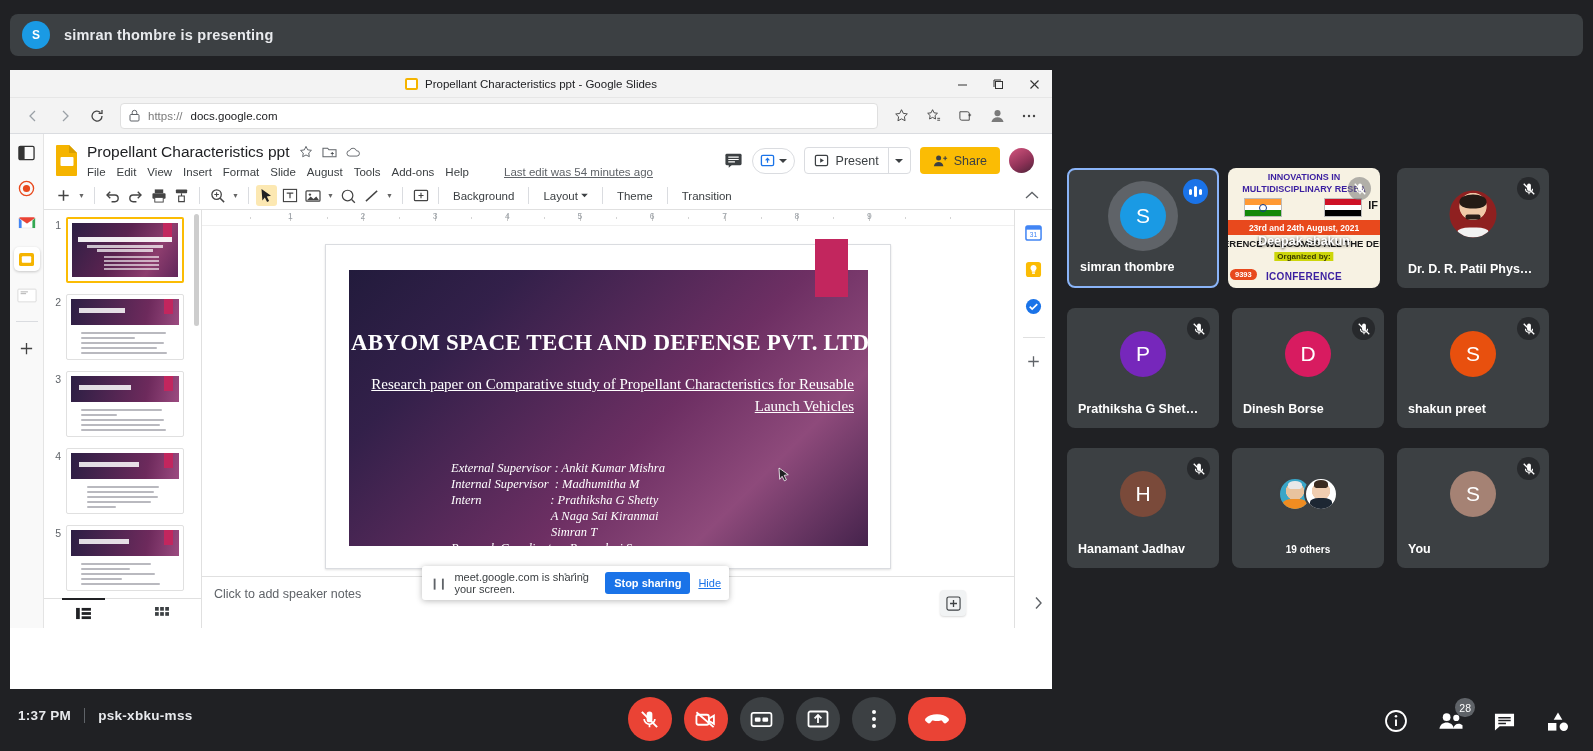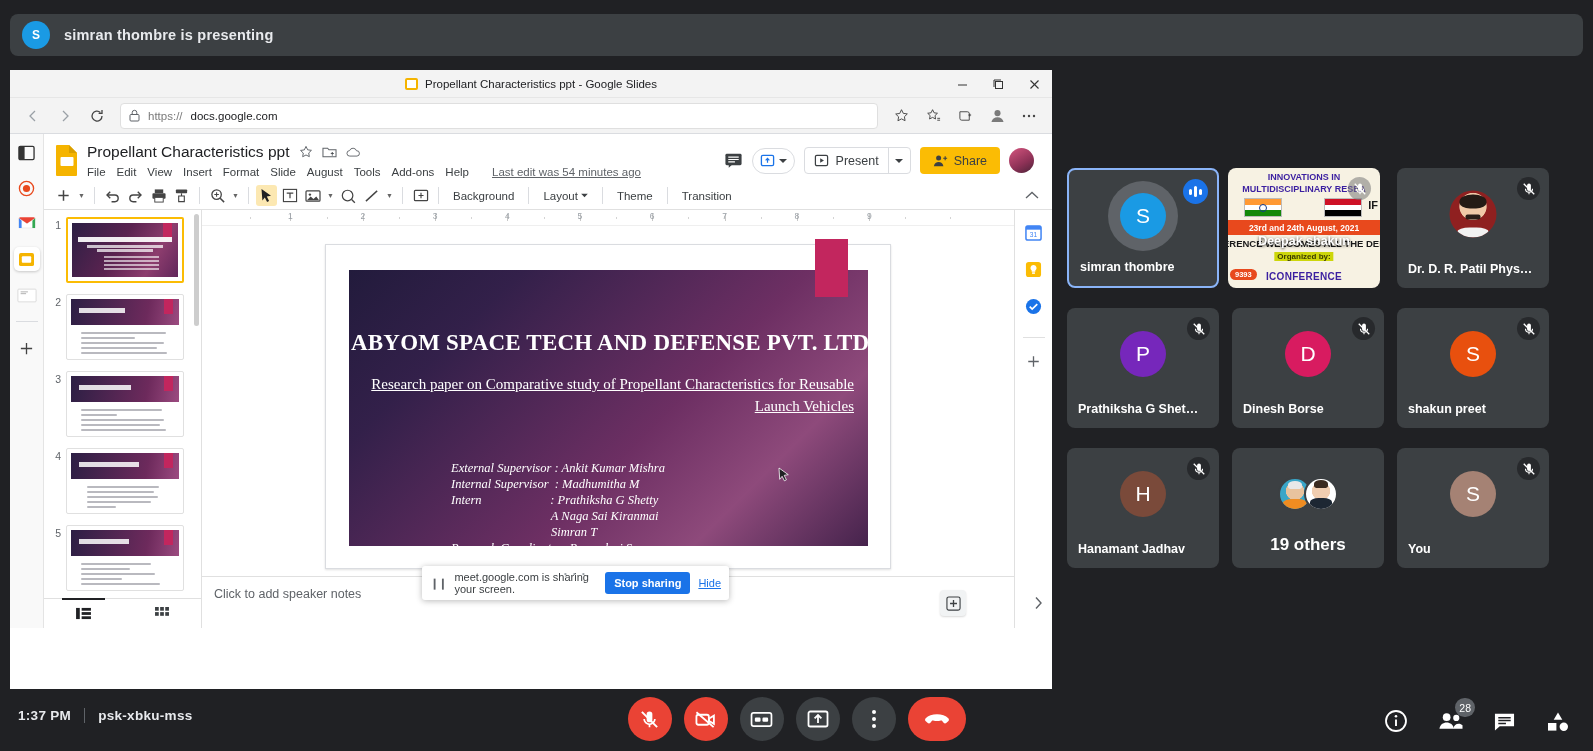--- a/index.html
+++ b/index.html
@@ -74,21 +74,21 @@
 
   
   .slides-header { display: flex; padding: 7px 18px 0 10px; align-items: flex-start; }
   .slides-logo { width: 26px; height: 33px; margin-right: 7px; margin-top: 3px; flex: 0 0 auto; }
   .slides-title-block { flex: 1; }
   .slides-title-row { display: flex; align-items: center; gap: 9px; height: 22px; }
   .slides-title { font-size: 15.5px; color: #202124; }
   .title-ico { width: 15px; height: 15px; color: #5f6368; display: flex; align-items: center; justify-content: center; }
   .slides-menu { display: flex; gap: 11px; align-items: center; margin-top: 3px; font-size: 11.5px; color: #3c4043; }
   .slides-menu span { cursor: default; }
-  .last-edit { margin-left: 12px; color: #5f6368; text-decoration: underline; font-size: 11.5px; }
+  .last-edit { margin-left: 24px; color: #5f6368; text-decoration: underline; font-size: 11.5px; }
   .header-right { display: flex; align-items: center; gap: 9px; padding-top: 6px; }
   .hdr-ico { color: #444; display: flex; align-items: center; justify-content: center; }
   .slideshow-chip {
     border: 1px solid #dadce0; border-radius: 14px; height: 26px; padding: 0 7px;
     display: flex; align-items: center; gap: 4px;
   }
   .present-group {
     border: 1px solid #dadce0; border-radius: 4px; height: 27px; display: flex; align-items: center;
   }
   .present-btn { display: flex; align-items: center; gap: 7px; padding: 0 9px; font-size: 12.5px; color: #3c4043; }
@@ -285,21 +285,21 @@
   
   .others-faces { position: absolute; left: 50%; top: 46px; transform: translate(-50%,-50%); display: flex; }
   .of { width: 34px; height: 34px; border-radius: 50%; overflow: hidden; position: relative; border: 2px solid #3c4043; }
   .of:nth-child(2) { margin-left: -8px; }
   .of1 { background: radial-gradient(circle at 50% 40%, #e8c39e 0 38%, #3aa6c8 40%); }
   .of1::before { content:""; position:absolute; left:26%; top:6%; width:48%; height:26%; background:#e8e8e8; border-radius:50% 50% 30% 30%; }
   .of1::after { content:""; position:absolute; left:10%; bottom:0; width:80%; height:34%; background:#ef8c21; border-radius:38% 38% 0 0; }
   .of2 { background: radial-gradient(circle at 50% 40%, #f0cdb0 0 38%, #fff 40%); }
   .of2::before { content:""; position:absolute; left:26%; top:4%; width:48%; height:26%; background:#3b2b20; border-radius:50% 50% 30% 30%; }
   .of2::after { content:""; position:absolute; left:12%; bottom:0; width:76%; height:36%; background:#1d2733; border-radius:38% 38% 0 0; }
-  .others-label { position: absolute; left: 0; right: 0; bottom: 13px; text-align: center; color: #fff; font-size: 17px; font-weight: bold; }
+  .others-label { position: absolute; left: 0; right: 0; bottom: 13px; text-align: center; color: #fff; font-size: 10px; font-weight: bold; }
 
   
   .meetbar { position: absolute; left: 0; bottom: 0; width: 1593px; height: 62px; background: #202124; }
   .meet-left { position: absolute; left: 18px; top: 19px; display: flex; align-items: center; gap: 13px;
                color: #e8eaed; font-size: 13.5px; font-weight: bold; letter-spacing: .3px; }
   .meet-div { width: 1px; height: 15px; background: #5f6368; }
   .meet-center { position: absolute; left: 50%; transform: translateX(-50%); top: 8px; display: flex; align-items: center; gap: 12px; }
   .mbtn { width: 44px; height: 44px; border-radius: 50%; background: #3c4043; display: flex; align-items: center; justify-content: center; }
   .mbtn.red { background: #ea4335; }
   .mbtn.hangup { width: 58px; height: 44px; border-radius: 22px; background: #ea4335; }

